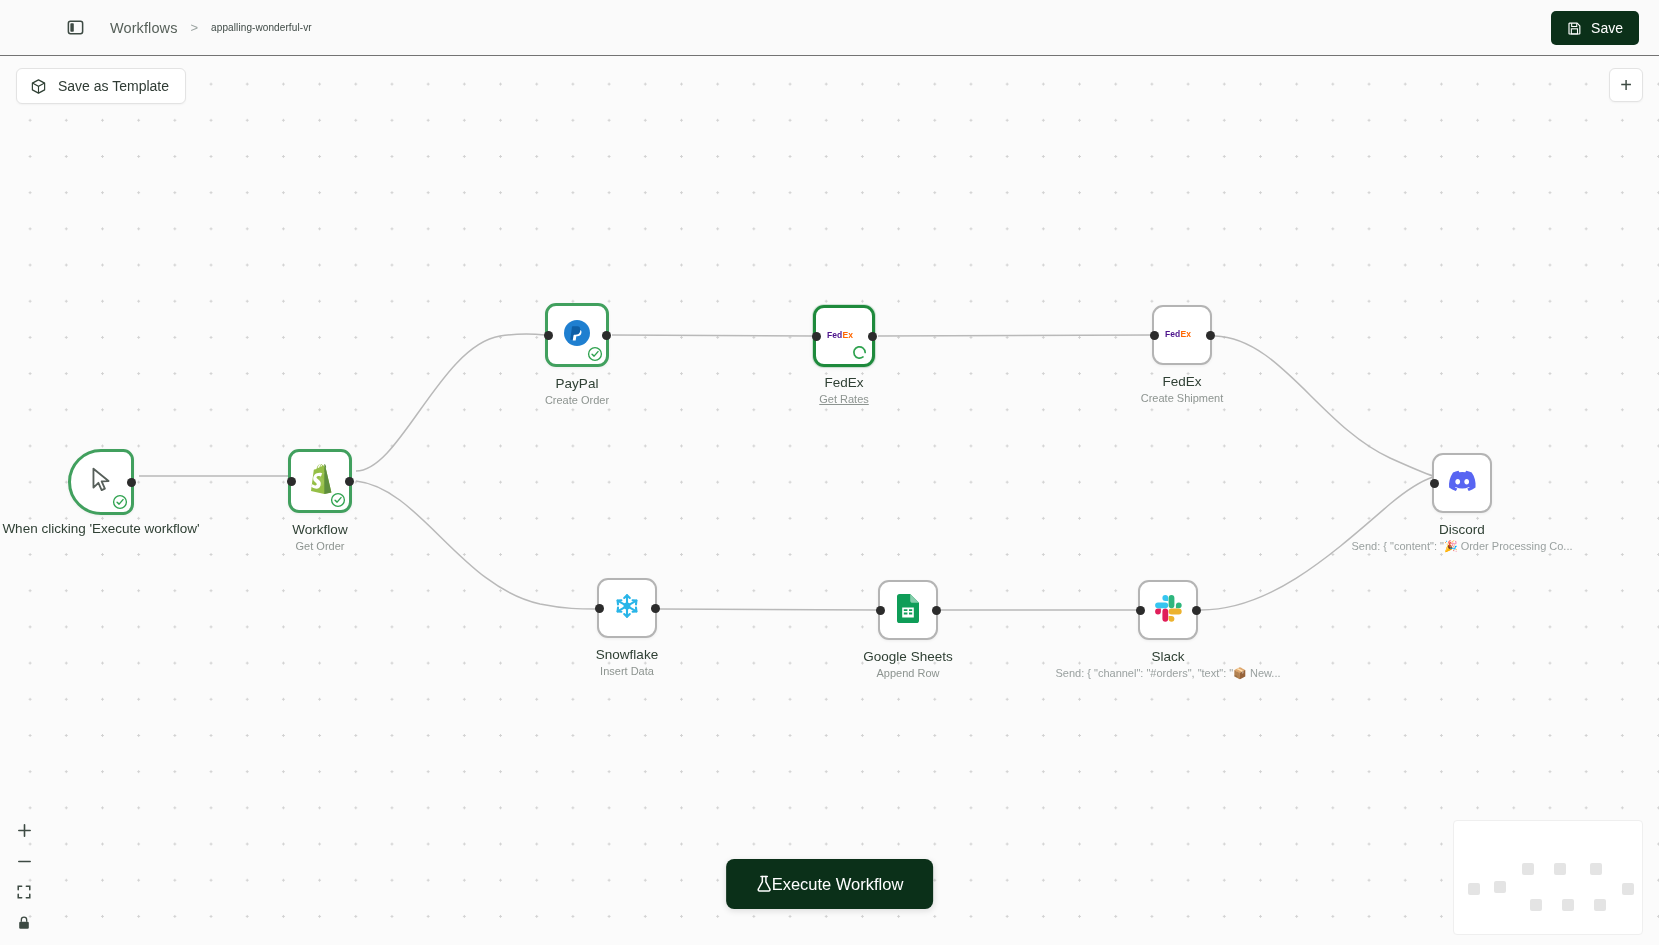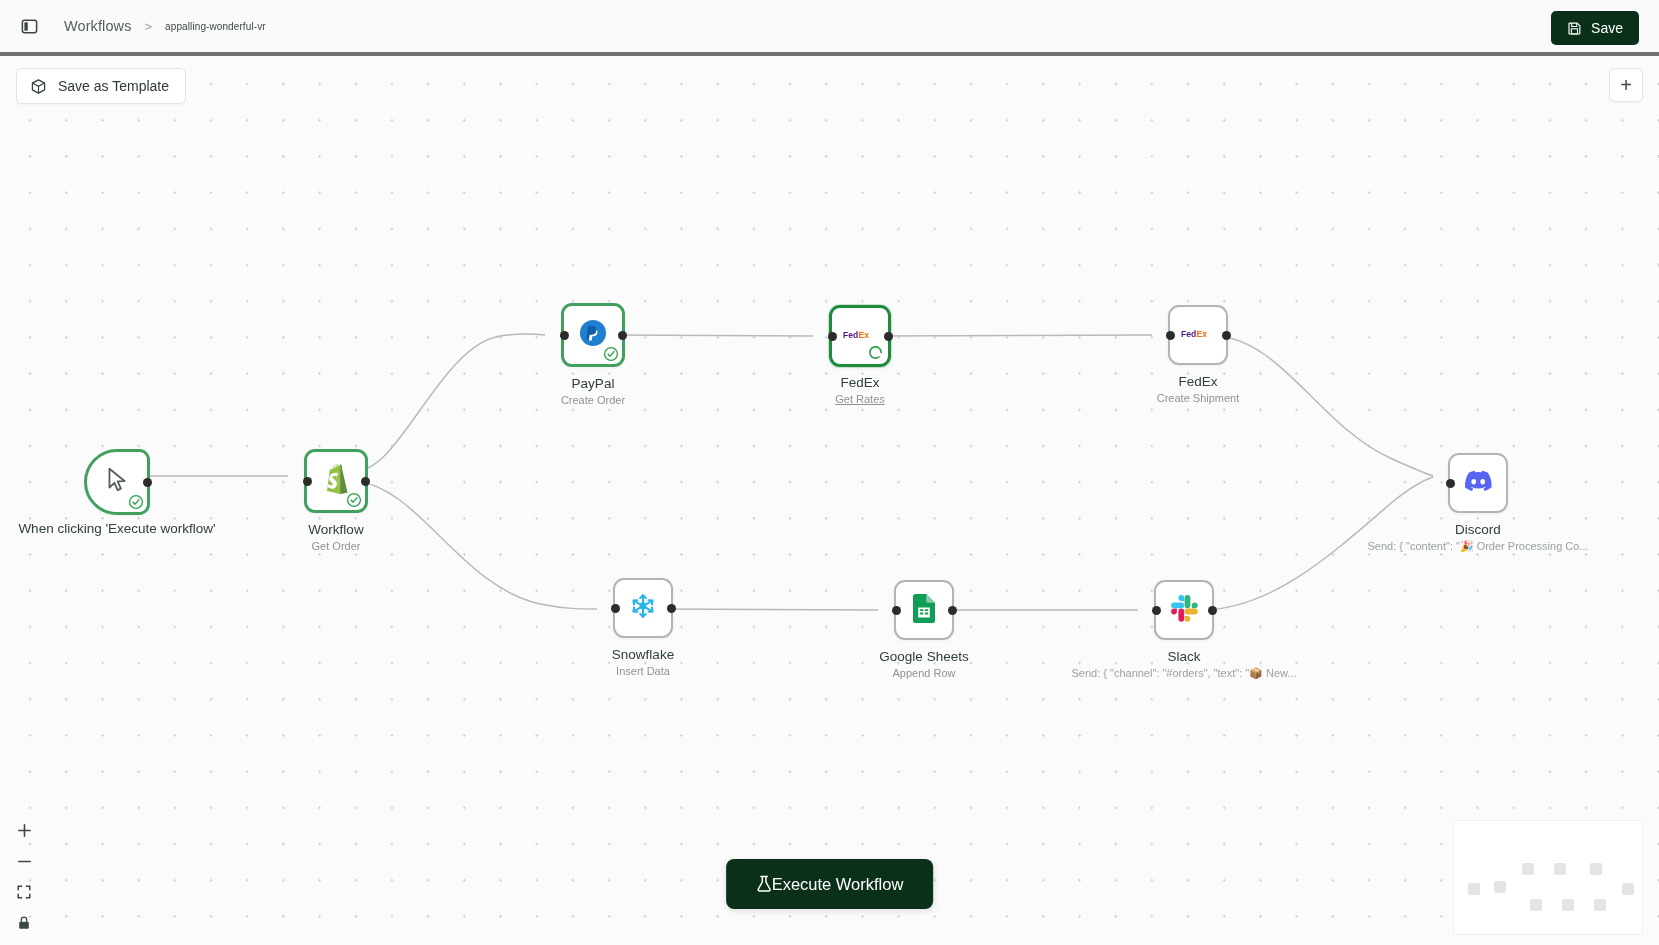--- a/index.html
+++ b/index.html
@@ -8,23 +8,24 @@
     font-family: "Liberation Sans", sans-serif;
     background: #fafafa;
     overflow: hidden;
   }
   #app { position: relative; width: 1659px; height: 945px; background: #fbfbfb; }
 
   
   #header {
     position: absolute; top: 0; left: 0; width: 1659px; height: 56px;
     background: #fafafa;
-    border-bottom: 4px solid #737373;
+    border-bottom: 1px solid #737373;
     display: flex; align-items: center;
     z-index: 40;
+    padding-left: 46px;
   }
   .sidebar-toggle {
     margin-left: 18px; width: 22px; height: 22px;
     display: flex; align-items: center; justify-content: center;
     cursor: pointer;
   }
   .breadcrumb { display: flex; align-items: center; margin-left: 24px; gap: 13px; }
   .bc-link { font-size: 14.5px; color: #555f58; letter-spacing: 0.1px; cursor: pointer; }
   .bc-sep { font-size: 13px; color: #9aa3a0; }
   .bc-current { font-size: 10px; color: #3e4945; letter-spacing: 0.1px; cursor: pointer; }
@@ -62,21 +63,21 @@
   }
   #add-node-btn {
     position: absolute; right: 16px; top: 12px;
     width: 34px; height: 34px;
     background: #ffffff; border: 1px solid #e3e3e3; border-radius: 6px;
     display: flex; align-items: center; justify-content: center;
     cursor: pointer; box-shadow: 0 1px 2px rgba(0,0,0,0.04);
   }
 
   
-  .node-wrap { position: absolute; margin-left: 16px; }
+  .node-wrap { position: absolute; }
   .node-box {
     position: relative;
     background: #ffffff;
     border: 2px solid #b4b4b4;
     border-radius: 11px;
     display: flex; align-items: center; justify-content: center;
     cursor: pointer;
     box-shadow: 0 1px 3px rgba(0,0,0,0.06);
   }
   .node-box.ok { border-color: #41a05e; border-width: 3px; }

